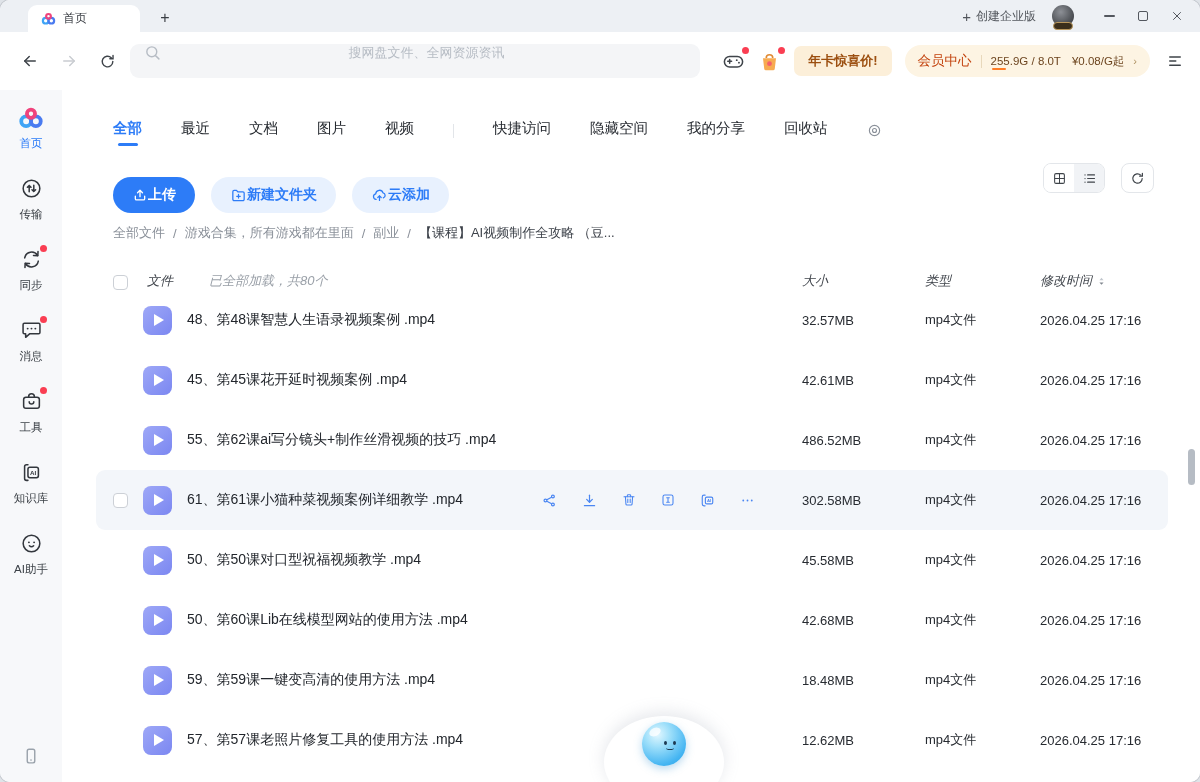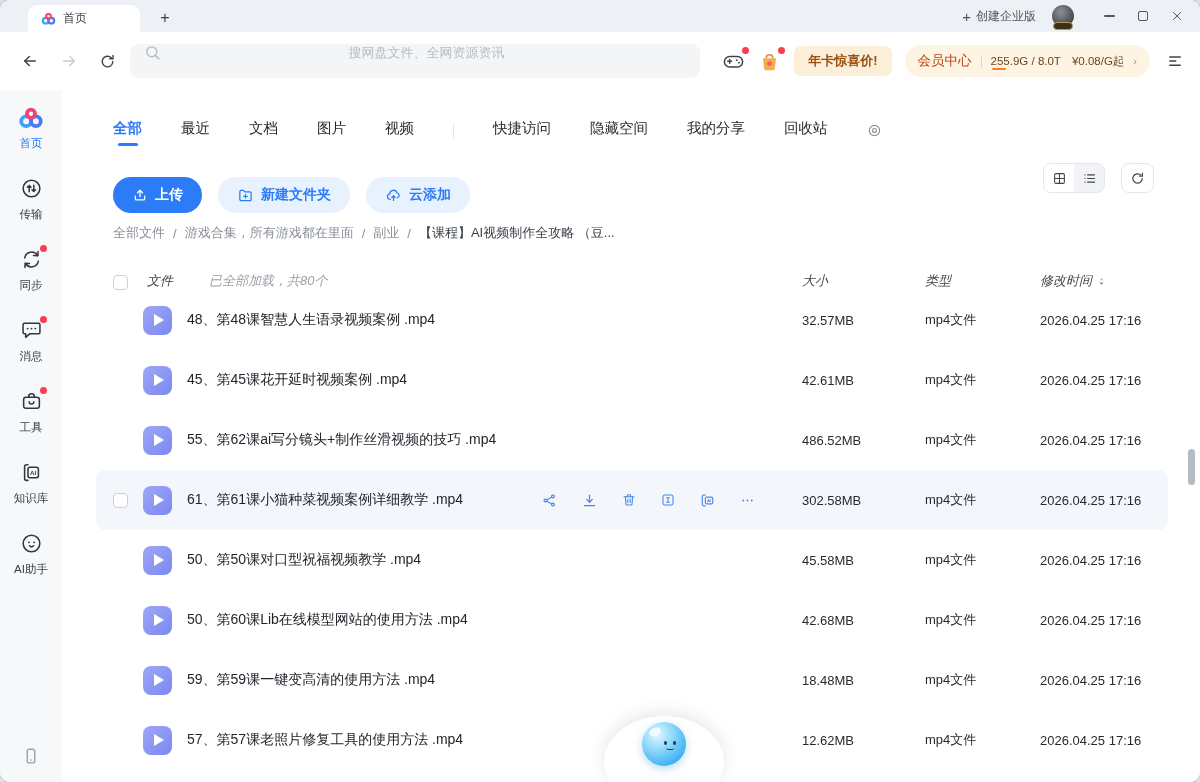--- a/index.html
+++ b/index.html
@@ -65,21 +65,21 @@
   .content{position:absolute;left:62px;top:90px;right:0;bottom:0;background:#fff;overflow:hidden;}
 
   .tabs{display:flex;align-items:flex-end;gap:39px;padding-left:51px;margin-top:26px;height:22px;font-size:14.5px;color:#262a30;}
   .tab-item{position:relative;cursor:default;}
   .tab-item.active{color:#2d7cf7;font-weight:bold;}
   .tab-item.active::after{content:"";position:absolute;left:50%;transform:translateX(-50%);bottom:-8px;width:20px;height:3px;border-radius:2px;background:#2d7cf7;}
   .tabs .vsep{width:1px;height:14px;background:#e2e5e9;}
   .record-ic{color:#8a9099;}
 
   .actions-row{position:relative;display:flex;align-items:center;gap:16px;padding-left:51px;margin-top:22px;height:36px;}
-  .btn{height:36px;border-radius:18px;display:flex;align-items:center;gap:7px;padding:0 19px;font-size:14px;font-weight:bold;cursor:default;white-space:nowrap;margin-top:34px;}
+  .btn{height:36px;border-radius:18px;display:flex;align-items:center;padding:0 19px;font-size:14px;font-weight:bold;cursor:default;white-space:nowrap;margin-top:34px;}
   .btn-primary{background:#2d7cf7;color:#fff;}
   .btn-light{background:#e8f1fe;color:#2d7cf7;}
   .view-ctrls{position:absolute;right:46px;top:3px;display:flex;align-items:center;}
   .seg{display:flex;height:30px;border:1px solid #e3e6ea;border-radius:8px;overflow:hidden;}
   .seg-btn{width:30px;display:flex;align-items:center;justify-content:center;color:#3f444a;}
   .seg-btn.grid{background:#fff;}
   .seg-btn.list{background:#f1f3f6;}
   .refresh-btn{width:33px;height:30px;margin-left:16px;border:1px solid #e3e6ea;border-radius:8px;
     display:flex;align-items:center;justify-content:center;color:#3f444a;background:#fff;}
 

